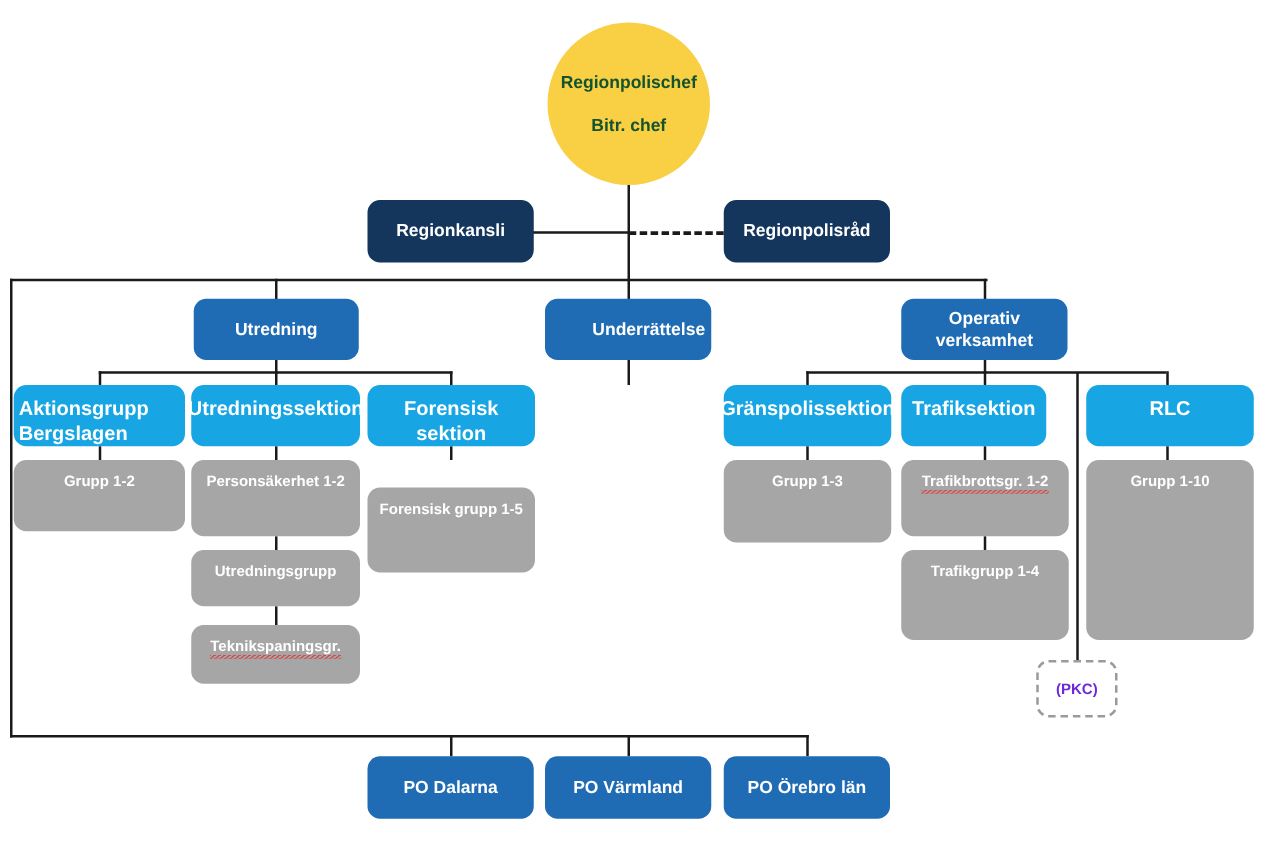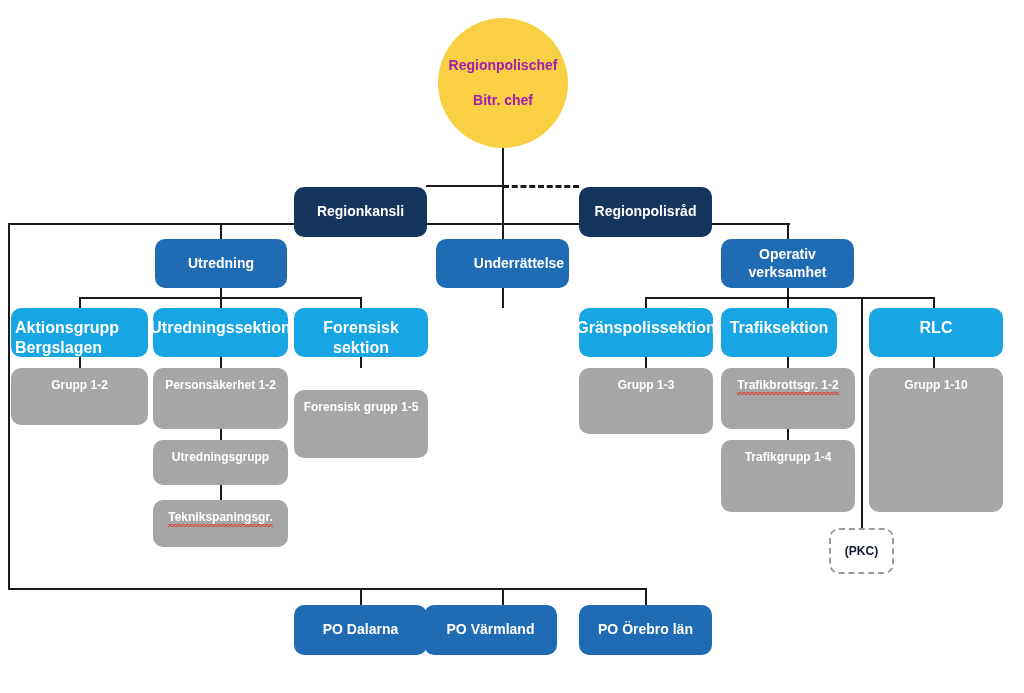--- a/index.html
+++ b/index.html
@@ -51,44 +51,44 @@
     padding-right: 4px;
   }
 
   .node.centered { align-items: center; padding-top: 0; }
 
   
   .chief {
     position: absolute;
     border-radius: 50%;
     background: #f9cf44;
-    color: #a21caf;
+    color: #14532d;
     font-weight: bold;
     font-size: 14px;
     display: flex;
     flex-direction: column;
     align-items: center;
     justify-content: center;
     text-align: center;
     line-height: 1.2;
   }
   .chief .l1 { margin-bottom: 18px; }
 
-  .navy  { background: #14355c; font-size: 14px; margin-top: 27px; }
+  .navy  { background: #14355c; font-size: 14px; }
   .blue  { background: #1f6cb4; font-size: 14px; }
   .lblue { background: #17a5e3; font-size: 16px; }
   .gray  { background: #a6a6a6; font-size: 12px; text-align: center; }
 
   .dashed-node {
     position: absolute;
     box-sizing: border-box;
     background: #ffffff;
     border: 2px dashed #9a9a9a;
     border-radius: 10px;
-    color: #0f172a;
+    color: #6d28d9;
     font-weight: bold;
     font-size: 12px;
     display: flex;
     align-items: center;
     justify-content: center;
     text-align: center;
   }
 
   
   .squiggle {
@@ -241,21 +241,21 @@
   </div>
 
   <div class="dashed-node" style="left:829px; top:528px; width:65px; height:46px;">
     <span>(PKC)</span>
   </div>
 
   <div class="node blue centered" style="left:294px; top:605px; width:133px; height:50px;">
     <span>PO Dalarna</span>
   </div>
 
-  <div class="node blue centered" style="left:424px; top:605px; width:133px; height:50px;">
+  <div class="node blue centered" style="left:436px; top:605px; width:133px; height:50px;">
     <span>PO Värmland</span>
   </div>
 
   <div class="node blue centered" style="left:579px; top:605px; width:133px; height:50px;">
     <span>PO Örebro län</span>
   </div>
 
 </div>
 
 </body></html>

